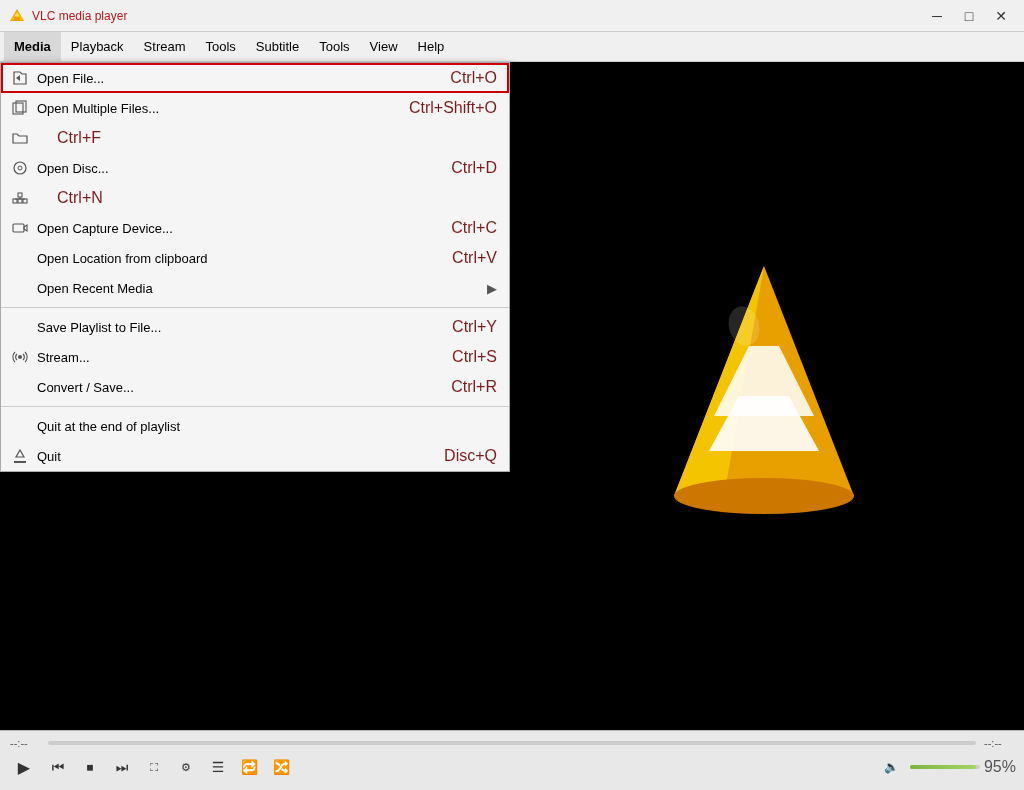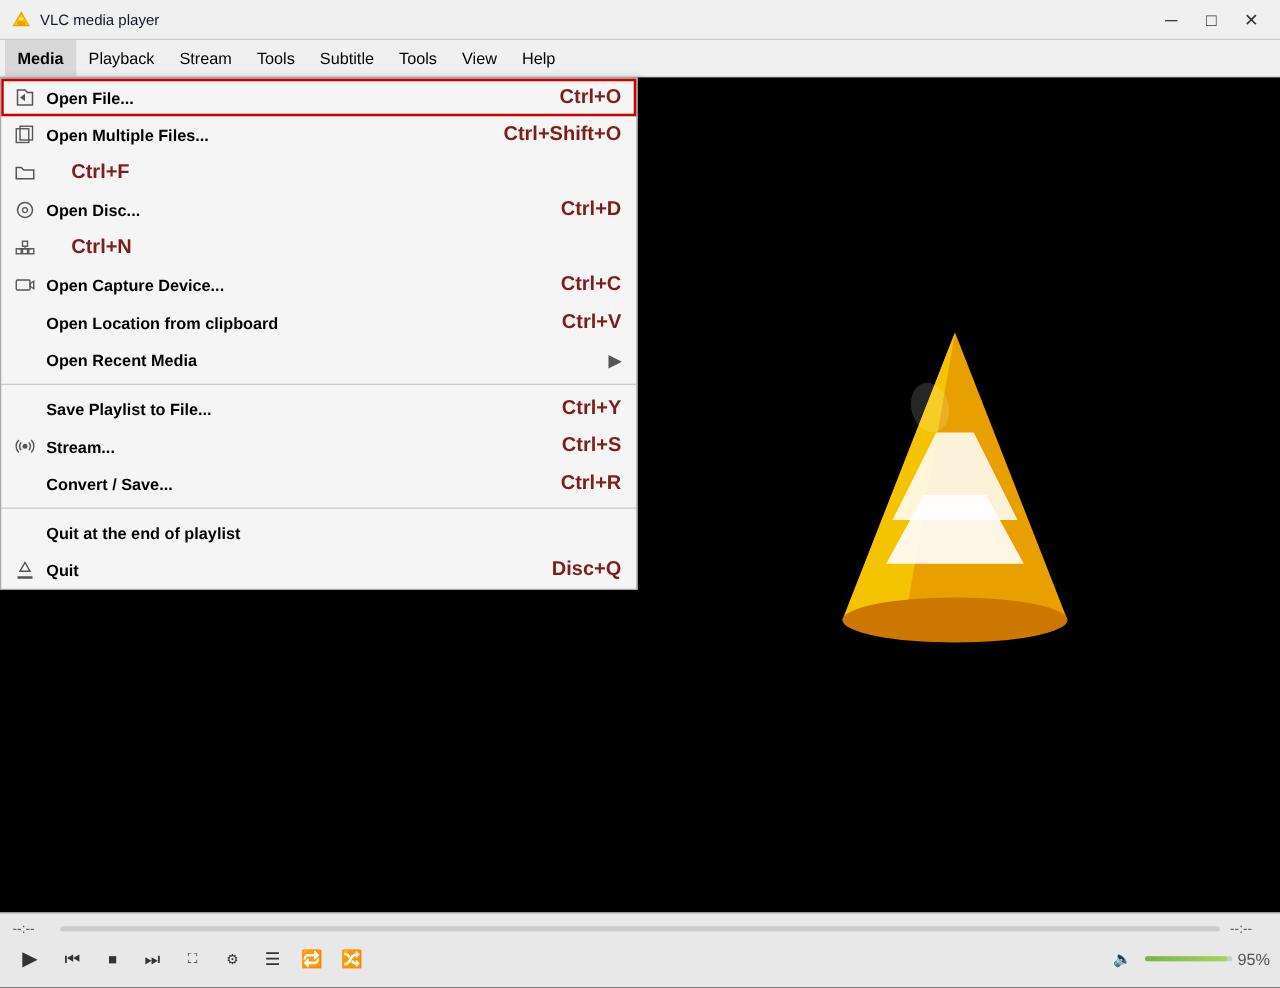--- a/index.html
+++ b/index.html
@@ -23,21 +23,21 @@
       border-bottom: 1px solid #ccc;
     }
     .title-bar-icon {
       width: 18px;
       height: 18px;
       margin-right: 6px;
     }
     .title-bar-text {
       flex: 1;
       font-size: 12px;
-      color: #0f172a;
+      color: #b91c1c;
     }
     .title-bar-controls {
       display: flex;
       gap: 2px;
     }
     .title-btn {
       width: 30px;
       height: 22px;
       background: transparent;
       border: none;
@@ -101,21 +101,20 @@
       z-index: 100;
     }
     .dropdown-item {
       display: flex;
       align-items: center;
       padding: 6px 12px 6px 36px;
       cursor: pointer;
       position: relative;
       min-height: 30px;
       color: #000;
-      font-weight: bold;
     }
     .dropdown-item.highlighted {
       background: transparent;
       outline: 2px solid #cc0000;
       outline-offset: -2px;
     }
     .dropdown-item .item-icon {
       position: absolute;
       left: 10px;
       width: 18px;
@@ -194,21 +193,21 @@
       height: 28px;
       font-size: 16px;
     }
     .spacer { flex: 1; }
     .volume-area {
       display: flex;
       align-items: center;
       gap: 4px;
     }
     .volume-label {
-      font-size: 13px;
+      font-size: 16px;
       color: #555;
     }
     .volume-track {
       width: 70px;
       height: 4px;
       background: #ccc;
       border-radius: 2px;
       position: relative;
       overflow: visible;
     }

